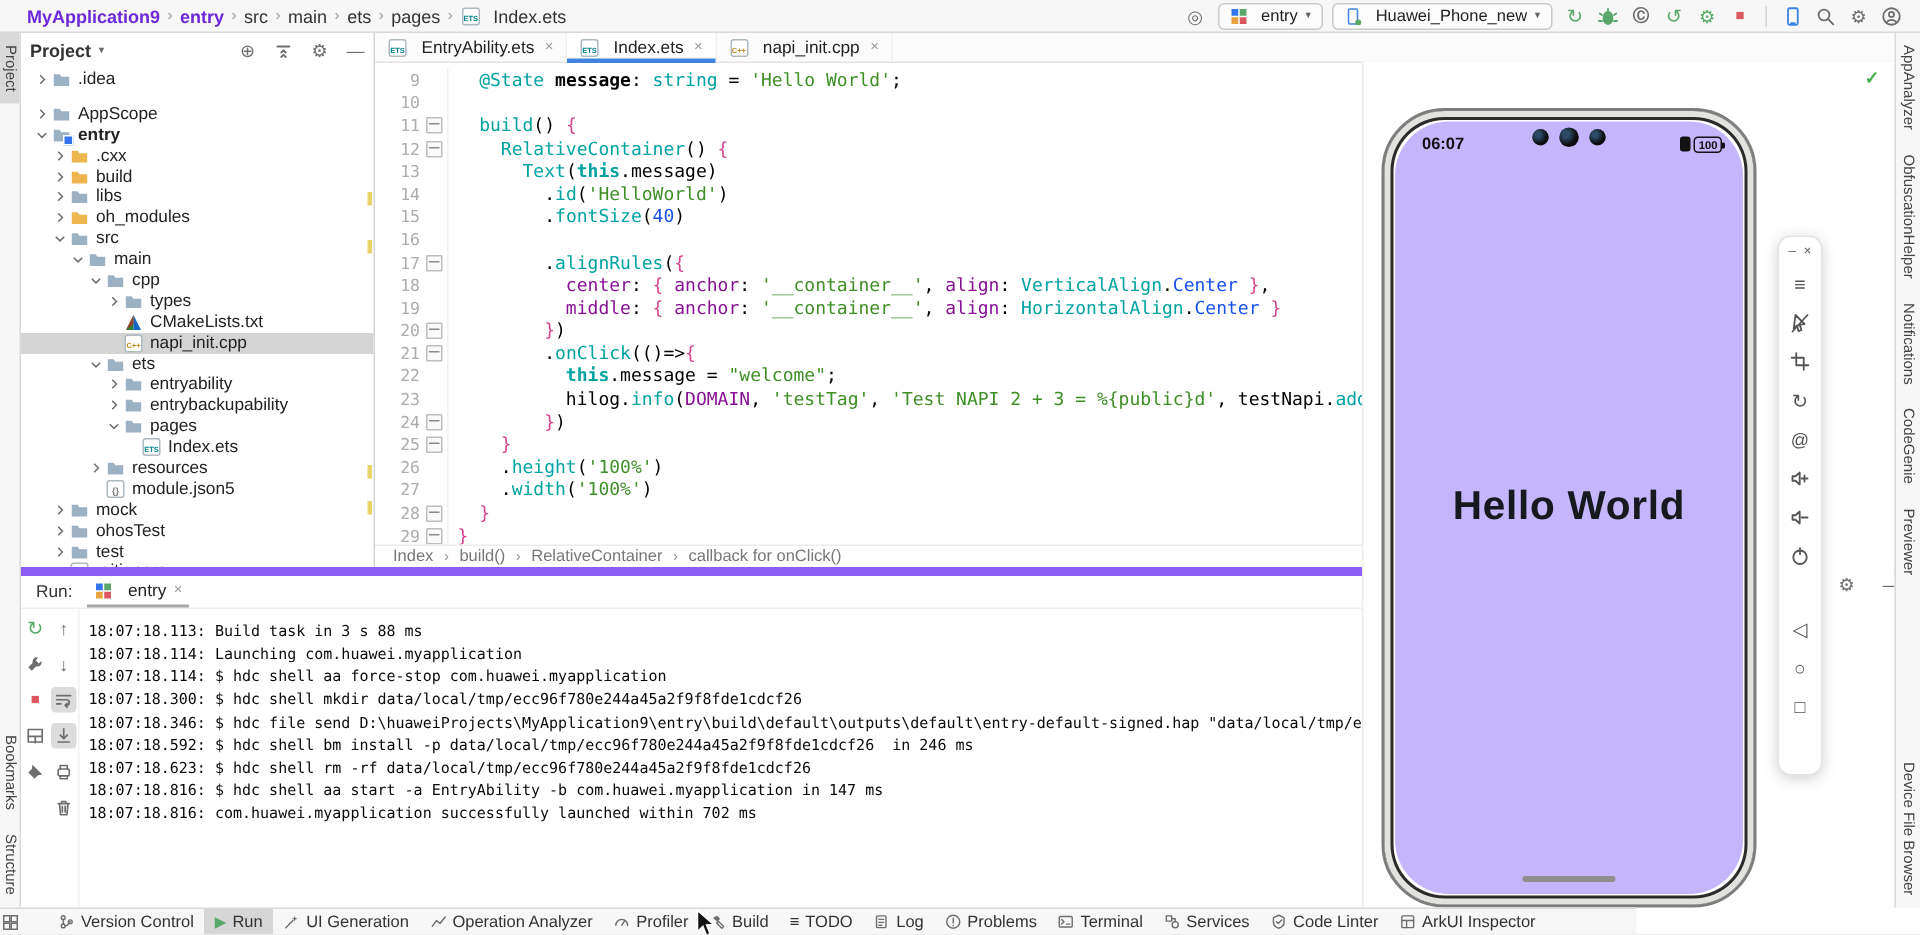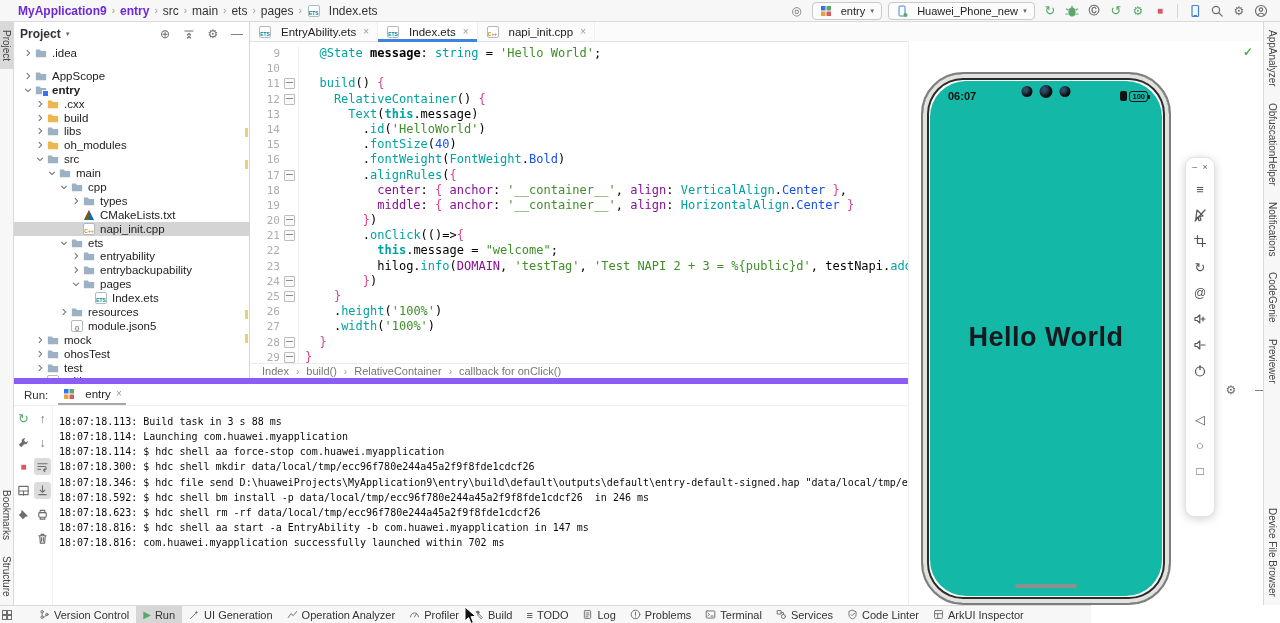--- a/index.html
+++ b/index.html
@@ -79,21 +79,21 @@
   .rtools .ti.on{background:#DCDCDC;}
   #console{flex:none;width:852px;overflow:hidden;padding:8px 0 0 6px;font-family:"DejaVu Sans Mono",monospace;
            font-size:10px;color:#0a0a0a;}
   #console .cline{height:15.15px;line-height:15.15px;white-space:pre;}
   #runhead-right{left:1222px;top:381px;z-index:7;display:flex;gap:12px;color:#6E6E6E;font-size:12px;}
   
   #previewer{left:908px;top:41px;width:355px;height:564px;background:#fff;border-left:1px solid #EDEDED;z-index:5;box-sizing:border-box;}
   #insp-check{position:absolute;right:10px;top:4px;color:#4CAF50;font-size:12px;font-weight:bold;}
   #phone{position:absolute;left:12px;top:31px;width:246px;height:529px;border-radius:42px;background:#fff;
          border:2px solid #7d7d7d;box-shadow:inset 0 0 0 4px #E2E2DE, inset 0 0 0 6px #2b2b2b;}
-  #screen{position:absolute;left:7px;top:7px;right:7px;bottom:7px;border-radius:36px;background:#14b8a6;overflow:hidden;}
+  #screen{position:absolute;left:7px;top:7px;right:7px;bottom:7px;border-radius:36px;background:#c4b5fd;overflow:hidden;}
   #pstatus{position:absolute;left:0;top:6px;width:100%;height:18px;display:flex;align-items:center;}
   #ptime{font-size:11px;font-weight:bold;color:#111;margin-left:18px;}
   #cams{position:absolute;left:50%;top:4px;transform:translateX(-50%);display:flex;align-items:center;gap:7px;}
   .cam{background:radial-gradient(circle at 35% 35%, #2e4a66 0 18%, #0b0b0b 60%);border-radius:50%;}
   .cam.c1,.cam.c3{width:11px;height:11px;} .cam.c2{width:13px;height:13px;}
   #pbat{margin-left:auto;margin-right:14px;display:flex;align-items:center;gap:2px;}
   #bat-bolt{width:7px;height:10px;background:#111;border-radius:2px;}
   #bat-pill{border:1px solid #111;border-radius:3px;font-size:7.5px;font-weight:bold;color:#111;padding:0 2px;line-height:9px;position:relative;}
   #bat-pill:after{content:"";position:absolute;right:-3px;top:3px;width:2px;height:4px;background:#111;border-radius:0 1px 1px 0;}
   #hello{position:absolute;left:0;top:50%;width:100%;transform:translateY(-55%);text-align:center;
@@ -569,21 +569,21 @@
         </div>
       </div>
     <div id="code">
         <div class="cl"><span class="ln">9</span><span class="fold"></span><span><span class="c-t">  @State </span><span class="c-pb">message</span><span class="c-pl">: </span><span class="c-t">string</span><span class="c-pl"> = </span><span class="c-s">'Hello World'</span><span class="c-pl">;</span></span></div>
         <div class="cl"><span class="ln">10</span><span class="fold"></span><span></span></div>
         <div class="cl"><span class="ln">11</span><span class="fold"><span class="fbox"></span></span><span><span class="c-t">  build</span><span class="c-pl">() </span><span class="c-b">{</span></span></div>
         <div class="cl"><span class="ln">12</span><span class="fold"><span class="fbox"></span></span><span><span class="c-t">    RelativeContainer</span><span class="c-pl">() </span><span class="c-b">{</span></span></div>
         <div class="cl"><span class="ln">13</span><span class="fold"></span><span><span class="c-t">      Text</span><span class="c-pl">(</span><span class="c-tb">this</span><span class="c-pl">.message)</span></span></div>
         <div class="cl"><span class="ln">14</span><span class="fold"></span><span><span class="c-pl">        .</span><span class="c-t">id</span><span class="c-pl">(</span><span class="c-s">'HelloWorld'</span><span class="c-pl">)</span></span></div>
         <div class="cl"><span class="ln">15</span><span class="fold"></span><span><span class="c-pl">        .</span><span class="c-t">fontSize</span><span class="c-pl">(</span><span class="c-n">40</span><span class="c-pl">)</span></span></div>
-        <div class="cl"><span class="ln">16</span><span class="fold"></span><span><span class="c-pl">        .</span><span class="c-t">fontWeight</span><span class="c-pl">(</span><span class="c-t">FontWeight</span><span class="c-pl">.</span><span class="c-n">Bold</span><span class="c-pl">)</span></span></div>
+        <div class="cl"><span class="ln">16</span><span class="fold"></span></div>
         <div class="cl"><span class="ln">17</span><span class="fold"><span class="fbox"></span></span><span><span class="c-pl">        .</span><span class="c-t">alignRules</span><span class="c-pl">(</span><span class="c-b">{</span></span></div>
         <div class="cl"><span class="ln">18</span><span class="fold"></span><span><span class="c-pr">          center</span><span class="c-pl">: </span><span class="c-b">{</span><span class="c-pl"> </span><span class="c-pr">anchor</span><span class="c-pl">: </span><span class="c-s">'__container__'</span><span class="c-pl">, </span><span class="c-pr">align</span><span class="c-pl">: </span><span class="c-t">VerticalAlign</span><span class="c-pl">.</span><span class="c-n">Center</span><span class="c-pl"> </span><span class="c-b">}</span><span class="c-pl">,</span></span></div>
         <div class="cl"><span class="ln">19</span><span class="fold"></span><span><span class="c-pr">          middle</span><span class="c-pl">: </span><span class="c-b">{</span><span class="c-pl"> </span><span class="c-pr">anchor</span><span class="c-pl">: </span><span class="c-s">'__container__'</span><span class="c-pl">, </span><span class="c-pr">align</span><span class="c-pl">: </span><span class="c-t">HorizontalAlign</span><span class="c-pl">.</span><span class="c-n">Center</span><span class="c-pl"> </span><span class="c-b">}</span></span></div>
         <div class="cl"><span class="ln">20</span><span class="fold"><span class="fbox"></span></span><span><span class="c-pl">        </span><span class="c-b">}</span><span class="c-pl">)</span></span></div>
         <div class="cl"><span class="ln">21</span><span class="fold"><span class="fbox"></span></span><span><span class="c-pl">        .</span><span class="c-t">onClick</span><span class="c-pl">(()=&gt;</span><span class="c-b">{</span></span></div>
         <div class="cl"><span class="ln">22</span><span class="fold"></span><span><span class="c-tb">          this</span><span class="c-pl">.message = </span><span class="c-s">"welcome"</span><span class="c-pl">;</span></span></div>
         <div class="cl"><span class="ln">23</span><span class="fold"></span><span><span class="c-pl">          hilog.</span><span class="c-t">info</span><span class="c-pl">(</span><span class="c-pr">DOMAIN</span><span class="c-pl">, </span><span class="c-s">'testTag'</span><span class="c-pl">, </span><span class="c-s">'Test NAPI 2 + 3 = %{public}d'</span><span class="c-pl">, </span><span class="c-pl">testNapi.</span><span class="c-t">add</span><span class="c-pl">(</span><span class="c-n">2</span><span class="c-pl">, </span><span class="c-n">3</span><span class="c-pl">));</span><span class="caret"></span></span></div>
         <div class="cl"><span class="ln">24</span><span class="fold"><span class="fbox"></span></span><span><span class="c-pl">        </span><span class="c-b">}</span><span class="c-pl">)</span></span></div>
         <div class="cl"><span class="ln">25</span><span class="fold"><span class="fbox"></span></span><span><span class="c-pl">    </span><span class="c-b">}</span></span></div>
         <div class="cl"><span class="ln">26</span><span class="fold"></span><span><span class="c-pl">    .</span><span class="c-t">height</span><span class="c-pl">(</span><span class="c-s">'100%'</span><span class="c-pl">)</span></span></div>

